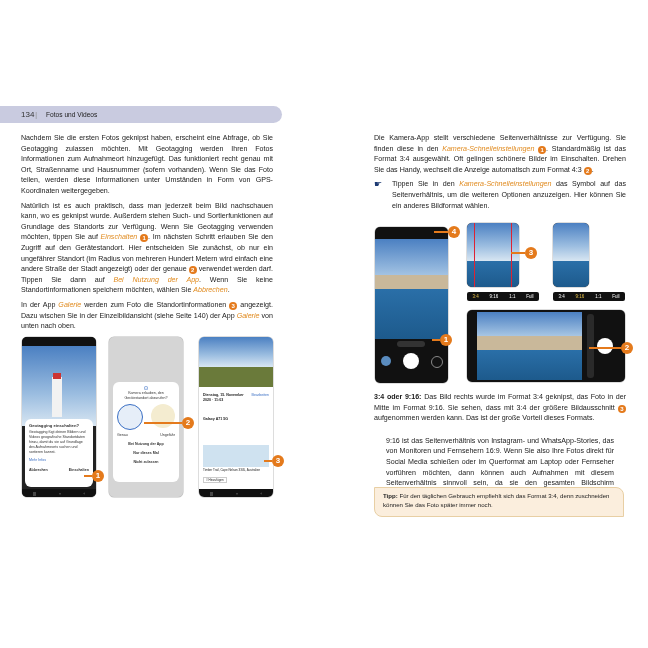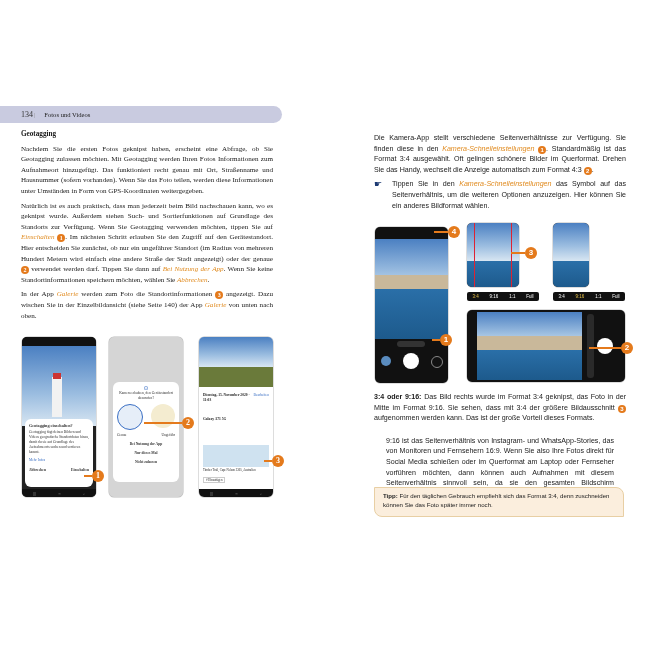--- a/index.html
+++ b/index.html
@@ -1,18 +1,18 @@
 <!DOCTYPE html>
 <html><head>
 <meta charset="utf-8">
 <style>
   html,body{margin:0;padding:0;}
   body{width:648px;height:648px;background:#ffffff;position:relative;overflow:hidden;font-family:"Liberation Sans",sans-serif;color:#1a1a1a;}
   .page{position:absolute;top:0;height:648px;}
-  .page-left{left:0;width:324px;font-family:Liberation Serif, serif;}
+  .page-left{left:0;width:324px;}
   .page-right{left:324px;width:324px;}
   .header{position:absolute;top:106px;height:17px;background:#c9cbe0;display:flex;align-items:center;font-size:6.6px;color:#222;}
   .header-left{left:0;width:282px;border-radius:0 9px 9px 0;}
   .header-right{left:42px;width:282px;border-radius:9px 0 0 9px;justify-content:flex-end;}
   .pgnum{font-size:8px;color:#333;}
   .header-left .pgnum{margin-left:21px;}
   .header-left .sep{margin:0 9px 0 1px;color:#888;}
   .header-right .pgnum{margin-right:20px;}
   .header-right .sep{margin:0 1px 0 12px;color:#888;}
   .content{position:absolute;font-size:7.1px;line-height:10.6px;text-align:justify;}
@@ -41,21 +41,20 @@
 <body>
 
 <div class="page page-left">
   <div class="header header-left">
     <span class="pgnum">134</span>
       <span class="sep">|</span>
     <span>Fotos und Videos</span>
   </div>
 
   <div class="content left-content">
-    <h3>Geotagging</h3>
     <p>Nachdem Sie die ersten Fotos geknipst haben, erscheint eine Abfrage, ob Sie Geotagging zulassen möchten. Mit Geotagging werden Ihren Fotos Informationen zum Aufnahmeort hinzugefügt. Das funktioniert recht genau mit Ort, Straßenname und Hausnummer (sofern vorhanden). Wenn Sie das Foto teilen, werden diese Informationen unter Umständen in Form von GPS-Koordinaten weitergegeben.</p>
     <p>
       <span>Natürlich ist es auch praktisch, dass man jederzeit beim Bild nachschauen kann, wo es geknipst wurde. Außerdem stehen Such- und Sortierfunktionen auf Grundlage des Standorts zur Verfügung. Wenn Sie Geotagging verwenden möchten, tippen Sie auf </span><span class="hl">Einschalten</span>
       <span class="num">1</span><span>. Im nächsten Schritt erlauben Sie den Zugriff auf den Gerätestandort. Hier entscheiden Sie zunächst, ob nur ein ungefährer Standort (im Radius von mehreren Hundert Metern wird einfach eine andere Straße der Stadt angezeigt) oder der genaue </span><span class="num">2</span><span> verwendet werden darf. Tippen Sie dann auf </span><span class="hl">Bei Nutzung der App</span><span>. Wenn Sie keine Standortinformationen speichern möchten, wählen Sie </span><span class="hl">Abbrechen</span><span>.</span>
     </p>
     <p>
       <span>In der App </span><span class="hl">Galerie</span><span> werden zum Foto die Standortinformationen </span><span class="num">3</span><span> angezeigt. Dazu wischen Sie in der Einzelbildansicht (siehe Seite 140) der App </span><span class="hl">Galerie</span><span> von unten nach oben.</span>
     </p>
   </div>
 
@@ -125,21 +124,21 @@
     <div class="line" style="width:8px;"></div>
       <div class="dot">3</div>
   </div>
 </div>
 
 <div class="page page-right">
 
   <div class="content right-content">
     <p>
       <span>Die Kamera-App stellt verschiedene Seitenverhältnisse zur Verfügung. Sie finden diese in den </span><span class="hl">Kamera-Schnelleinstellungen</span>
-      <span class="num">1</span><span>. Standardmäßig ist das Format 3:4 ausgewählt. Oft gelingen schönere Bilder im Querformat. Drehen Sie das Handy, wechselt die Anzeige automatisch zum Format 4:3 </span><span class="num">2</span><span>.</span>
+      <span class="num">1</span><span>. Standardmäßig ist das Format 3:4 ausgewählt. Oft gelingen schönere Bilder im Einschalten. Drehen Sie das Handy, wechselt die Anzeige automatisch zum Format 4:3 </span><span class="num">2</span><span>.</span>
     </p>
     <div class="bullet">
       <span class="hand">☛</span>
       <span><span>Tippen Sie in den </span><span class="hl">Kamera-Schnelleinstellungen</span><span> das Symbol auf das Seitenverhältnis, um die weiteren Optionen anzuzeigen. Hier können Sie ein anderes Bildformat wählen.</span></span>
     </div>
   </div>
 
   <div class="phone" style="left:51px;top:227px;width:73px;height:156px;background:#111;">
     <div class="sky" style="position:absolute;top:12px;left:0;right:0;height:55px;"></div>
     <div style="position:absolute;top:48px;left:0;right:0;height:14px;background:#c9b89a;"></div>

